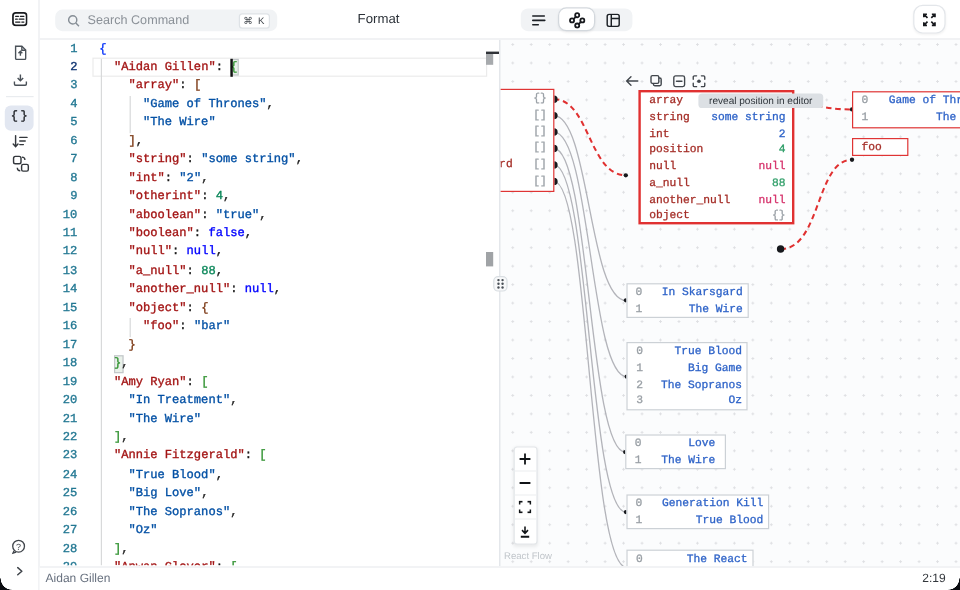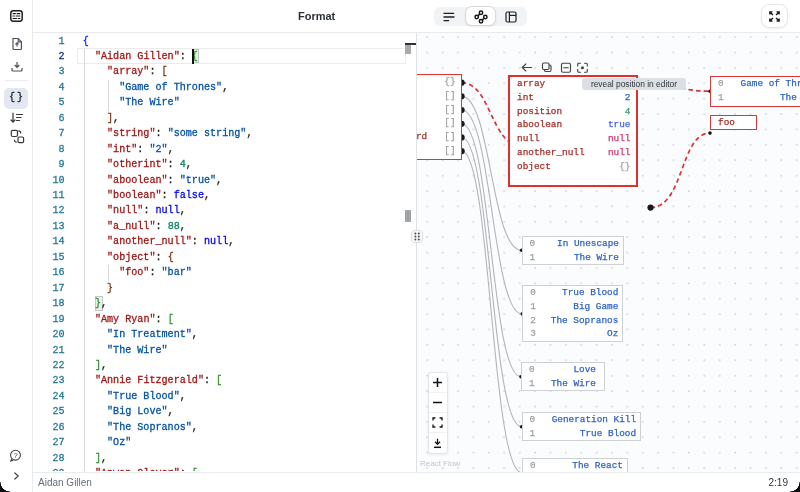--- a/index.html
+++ b/index.html
@@ -5,21 +5,21 @@
 html,body{width:800px;height:492px;overflow:hidden;background:#fff;font-family:"Liberation Sans",sans-serif}
 #app{position:relative;width:800px;height:492px;overflow:hidden}
 .abs{position:absolute}
 
 #sidebar{left:0;top:0;width:33px;height:492px;background:#fff;border-right:1px solid #e9ecef;z-index:6}
 
 #header{left:33px;top:0;width:767px;height:33px;background:#fff;border-bottom:1px solid #e8eaed;z-index:5}
 #search{position:absolute;left:13px;top:8px;width:185px;height:18px;background:#f1f3f5;border-radius:6px;color:#8a9097;font-size:10.5px;line-height:18px}
 #search .txt{position:absolute;left:27px;top:0}
 #kbd{position:absolute;right:6px;top:3px;width:26px;height:12.5px;background:#fff;border:1px solid #dee2e6;border-radius:3px;font-size:8px;line-height:11px;text-align:center;color:#41464c;letter-spacing:1px}
-.hbtn{position:absolute;top:0;height:44px;line-height:33px;font-size:11px;color:#2b3138;font-weight:700}
+.hbtn{position:absolute;top:0;height:44px;line-height:33px;font-size:11px;color:#2b3138;font-weight:400}
 #seg{position:absolute;left:401px;top:7px;width:93px;height:19px;background:#f1f3f5;border-radius:6px}
 #seg .sel{position:absolute;left:31px;top:-1.5px;width:31px;height:20.5px;background:#fff;border:1px solid #d3d8dd;border-radius:7px;box-shadow:0 1px 2px rgba(0,0,0,.08)}
 #fsbtn{position:absolute;left:728px;top:4px;width:27px;height:24px;background:#fff;border:1px solid #e3e6ea;border-radius:8px;box-shadow:0 1px 2px rgba(0,0,0,.05)}
 
 #editor{left:33px;top:33px;width:383px;height:438px;background:#fff;overflow:hidden;z-index:2}
 #editor .mono,.gut{font-family:"Liberation Mono",monospace;font-size:10.1px;line-height:15.45px;white-space:pre;-webkit-text-stroke:0.28px}
 .gut{position:absolute;left:0;top:0;width:31.5px;text-align:right;color:#237893}
 .code{position:absolute;left:49.8px;top:0}
 .cur-line{position:absolute;left:44px;top:15.4px;width:329px;height:15.6px;border:1px solid #ebebeb}
 .guide{position:absolute;width:1px;background:#d8d9da}
@@ -100,20 +100,28 @@
     <circle cx="6.5" cy="6.2" r="4.9" fill="none" stroke="#41464c" stroke-width="1.1"></circle>
     <path d="M2.7 10 L1.8 12 L4.4 11.2" fill="none" stroke="#41464c" stroke-width="1.1"></path>
     <text x="6.5" y="9" text-anchor="middle" font-size="7.5" fill="#41464c" font-family="Liberation Sans">?</text>
   </svg>
   <svg class="abs" style="left:13px;top:472px" width="7" height="8" viewBox="0 0 7 8">
     <path d="M1.8 1 L5.2 4 L1.8 7" fill="none" stroke="#3f444a" stroke-width="1.25" stroke-linecap="round" stroke-linejoin="round"></path>
   </svg>
 </div>
 
 <div id="header" class="abs">
+  <div id="search">
+    <svg class="abs" style="left:10px;top:4px" width="11" height="11" viewBox="0 0 11 11">
+          <circle cx="4.6" cy="4.6" r="3.4" fill="none" stroke="#868e96" stroke-width="1.2"></circle>
+          <line x1="7.2" y1="7.2" x2="9.8" y2="9.8" stroke="#868e96" stroke-width="1.2"></line>
+        </svg>
+    <span class="txt">Search Command</span>
+    <span id="kbd">⌘ K</span>
+  </div>
   <span class="hbtn" style="left:265px">Format</span>
   <div id="seg">
     <div class="sel"></div>
     <svg class="abs" style="left:9px;top:5px" width="12" height="10" viewBox="0 0 12 10">
           <g stroke="#1b1f24" stroke-width="1.3" stroke-linecap="round">
             <line x1="1" y1="1.4" x2="10.6" y2="1.4"></line>
             <line x1="1" y1="5" x2="11" y2="5"></line>
             <line x1="1" y1="8.6" x2="5.6" y2="8.6"></line>
           </g>
         </svg>
@@ -238,26 +246,27 @@
 
   <div id="rootnode" class="node red" style="left:-107px;top:41.3px;width:151.6px;height:85.5px">
     <div class="row"><span class="v ng">{}</span></div>
     <div class="row"><span class="v ng">[]</span></div>
     <div class="row"><span class="v ng">[]</span></div>
     <div class="row"><span class="v ng">[]</span></div>
     <div class="row"><span class="nk">Alexander Skarsgard</span><span class="v ng">[]</span></div>
     <div class="row"><span class="v ng">[]</span></div>
   </div>
 
-  <div id="selnode" class="node" style="left:91px;top:42.4px;width:129.5px;height:112px">
+  <div id="selnode" class="node" style="left:115px;top:42.4px;width:129.5px;height:112px">
     <div class="row"><span class="nk">array</span><span class="v ng">{}</span></div>
+    <div class="row"><span class="nk">string</span><span class="v ns">some string</span></div>
     <div class="row"><span class="nk">int</span><span class="v ns">2</span></div>
     <div class="row"><span class="nk">position</span><span class="v nn">4</span></div>
-    <div class="row"><span class="nk">aboolean</span><span class="v" style="color:#4263eb">true</span></div>
     <div class="row"><span class="nk">null</span><span class="v np">null</span></div>
+    <div class="row"><span class="nk">a_null</span><span class="v nn">88</span></div>
     <div class="row"><span class="nk">another_null</span><span class="v np">null</span></div>
     <div class="row"><span class="nk">object</span><span class="v ng">{}</span></div>
   </div>
 
   <svg class="abs" style="left:104px;top:29px" width="90" height="12" viewBox="0 0 90 12">
     <g fill="none" stroke="#41464c" stroke-width="1.15" stroke-linecap="round">
       <path d="M10.5 5.5 H1.5 M4.8 2 L1.2 5.5 L4.8 9"></path>
       <rect x="23.5" y="3" width="6.5" height="6.5" rx="1.2"></rect>
       <rect x="21.5" y="1" width="6.5" height="6.5" rx="1.2" fill="#fbfcfd"></rect>
       <rect x="40.5" y="1.2" width="9" height="9" rx="1.5"></rect>
@@ -271,21 +280,21 @@
   <div class="node red" style="left:293px;top:42.9px;width:121px;height:30.7px">
     <div class="row"><span class="ni">0</span><span class="v ns">Game of Thrones</span></div>
     <div class="row"><span class="ni">1</span><span class="v ns">The Wire</span></div>
   </div>
 
   <div class="node red" style="left:293px;top:82px;width:47px;height:15px">
     <div class="row" style="padding-right:8px"><span class="nk">foo</span><span class="v ns">bar</span></div>
   </div>
 
   <div class="node gray" style="left:104.6px;top:203px;width:102.4px;height:28.6px">
-    <div class="row" style="padding-right:4px"><span class="ni">0</span><span class="v ns">In Unescape</span></div>
+    <div class="row" style="padding-right:4px"><span class="ni">0</span><span class="v ns">In Skarsgard</span></div>
     <div class="row" style="padding-right:4px"><span class="ni">1</span><span class="v ns">The Wire</span></div>
   </div>
 
   <div class="node gray" style="left:105.3px;top:252.3px;width:101px;height:57.2px">
     <div class="row" style="padding-right:4px"><span class="ni">0</span><span class="v ns">True Blood</span></div>
     <div class="row" style="padding-right:4px"><span class="ni">1</span><span class="v ns">Big Game</span></div>
     <div class="row" style="padding-right:4px"><span class="ni">2</span><span class="v ns">The Sopranos</span></div>
     <div class="row" style="padding-right:4px"><span class="ni">3</span><span class="v ns">Oz</span></div>
   </div>
 

